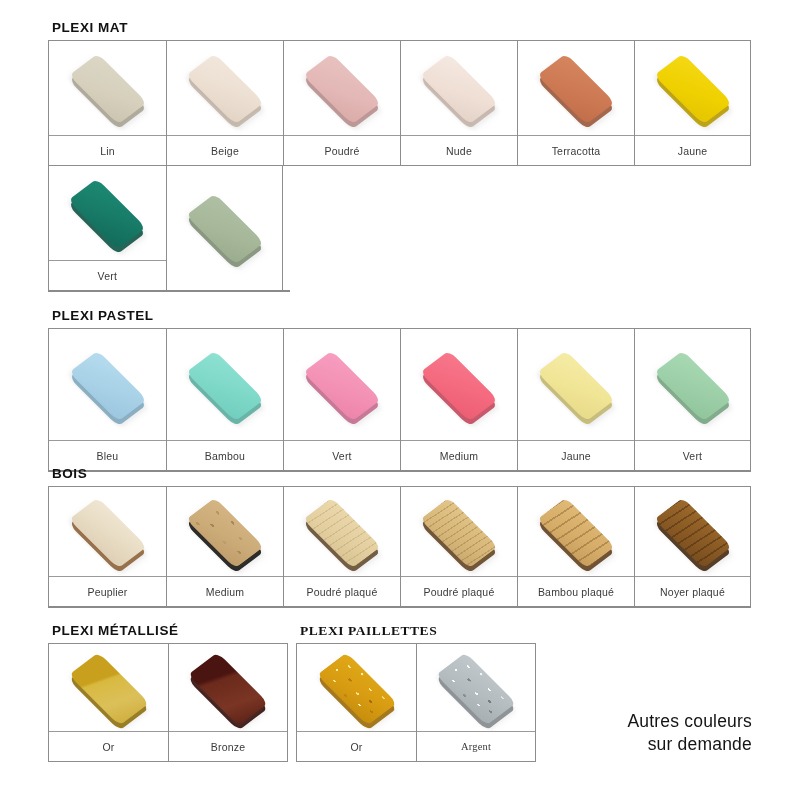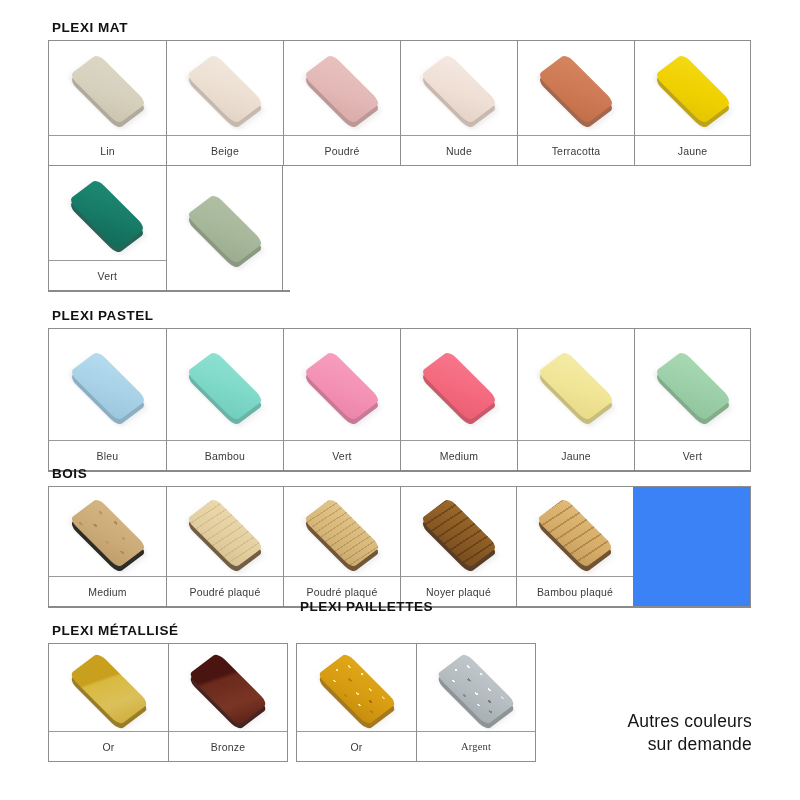--- a/index.html
+++ b/index.html
@@ -287,20 +287,30 @@
         <div class="cap">Vert</div>
       </div>
     </div>
   </div>
 
   <div class="sec-title" style="left:52px;top:466px;">BOIS</div>
 
   <div class="grid heavy-bottom" style="left:48px;top:486px;width:703px;height:122px;">
     <div class="grow">
 
+      <div class="cell" style="width:117px;">
+        <div class="swatch-wrap">
+          <div class="tile">
+            <div class="edge" style="background:#9a6a3c;"></div>
+            <div class="shadow"></div>
+            <div class="iso" style="background:linear-gradient(160deg,#f0e6d2 0%,#e8dcc4 50%,#ddcfb4 100%);"></div>
+          </div>
+        </div>
+        <div class="cap">Peuplier</div>
+      </div>
 
       <div class="cell" style="width:117px;">
         <div class="swatch-wrap">
           <div class="tile">
             <div class="edge" style="background:#191713;"></div>
             <div class="shadow"></div>
             <div class="iso" style="background:
                  radial-gradient(circle at 20% 25%, #b9965f 0 2px, transparent 2px),
                  radial-gradient(circle at 45% 15%, #a88a55 0 2px, transparent 2px),
                  radial-gradient(circle at 70% 30%, #bb9a63 0 2px, transparent 2px),
@@ -333,46 +343,46 @@
             <div class="edge" style="background:#6b4a26;"></div>
             <div class="shadow"></div>
             <div class="iso" style="background:
                  repeating-linear-gradient(92deg, rgba(140,100,48,.34) 0 1px, rgba(0,0,0,0) 1px 6px),
                  linear-gradient(150deg,#e3c68a 0%,#d8b87b 55%,#c9a96d 100%);"></div>
           </div>
         </div>
         <div class="cap">Poudré plaqué</div>
       </div>
 
+      <div class="cell" style="width:117px;">
+        <div class="swatch-wrap">
+          <div class="tile">
+            <div class="edge" style="background:#6a4520;"></div>
+            <div class="shadow"></div>
+            <div class="iso" style="background:
+                 repeating-linear-gradient(92deg, rgba(125,85,35,.40) 0 1.5px, rgba(0,0,0,0) 1.5px 9px),
+                 linear-gradient(150deg,#e0ba77 0%,#d6ad69 55%,#c79e5c 100%);"></div>
+          </div>
+        </div>
+        <div class="cap">Bambou plaqué</div>
+      </div>
+
       <div class="cell" style="width:116px;">
         <div class="swatch-wrap">
           <div class="tile">
             <div class="edge" style="background:#4a2c10;"></div>
             <div class="shadow"></div>
             <div class="iso" style="background:
                  repeating-linear-gradient(92deg, rgba(60,34,10,.42) 0 1.5px, rgba(0,0,0,0) 1.5px 8px),
                  linear-gradient(150deg,#9d6a2c 0%,#8a5a24 55%,#774c1d 100%);"></div>
           </div>
         </div>
         <div class="cap">Noyer plaqué</div>
       </div>
 
-      <div class="cell" style="width:117px;">
-        <div class="swatch-wrap">
-          <div class="tile">
-            <div class="edge" style="background:#6a4520;"></div>
-            <div class="shadow"></div>
-            <div class="iso" style="background:
-                 repeating-linear-gradient(92deg, rgba(125,85,35,.40) 0 1.5px, rgba(0,0,0,0) 1.5px 9px),
-                 linear-gradient(150deg,#e0ba77 0%,#d6ad69 55%,#c79e5c 100%);"></div>
-          </div>
-        </div>
-        <div class="cap">Bambou plaqué</div>
-      </div>
-
     </div>
   </div>
 
   <div class="sec-title" style="left:52px;top:623px;">PLEXI MÉTALLISÉ</div>
 
   <div class="grid" style="left:48px;top:643px;width:240px;height:119px;">
     <div class="grow">
       <div class="cell" style="width:119px;">
         <div class="swatch-wrap">
           <div class="tile sm">
@@ -389,21 +399,21 @@
             <div class="edge" style="background:#39100c;"></div>
             <div class="shadow"></div>
             <div class="iso" style="background:linear-gradient(100deg,#4a1410 0%,#4a1410 30%,#6b2a1c 36%,#7a3524 72%,#5e2317 100%);"></div>
           </div>
         </div>
         <div class="cap">Bronze</div>
       </div>
     </div>
   </div>
 
-  <div class="sec-title" style="left:300px;top:599px;">PLEXI PAILLETTES</div>
+  <div class="sec-title" style="left:300px;top:623px;font-family:Liberation Serif, serif;">PLEXI PAILLETTES</div>
 
   <div class="grid" style="left:296px;top:643px;width:240px;height:119px;">
     <div class="grow">
       <div class="cell" style="width:119px;">
         <div class="swatch-wrap">
           <div class="tile sm">
             <div class="edge" style="background:#a8740a;"></div>
             <div class="shadow"></div>
             <div class="iso" style="background:
                  radial-gradient(circle at 18% 22%, #ffe89a 0 1.6px, transparent 1.7px),

